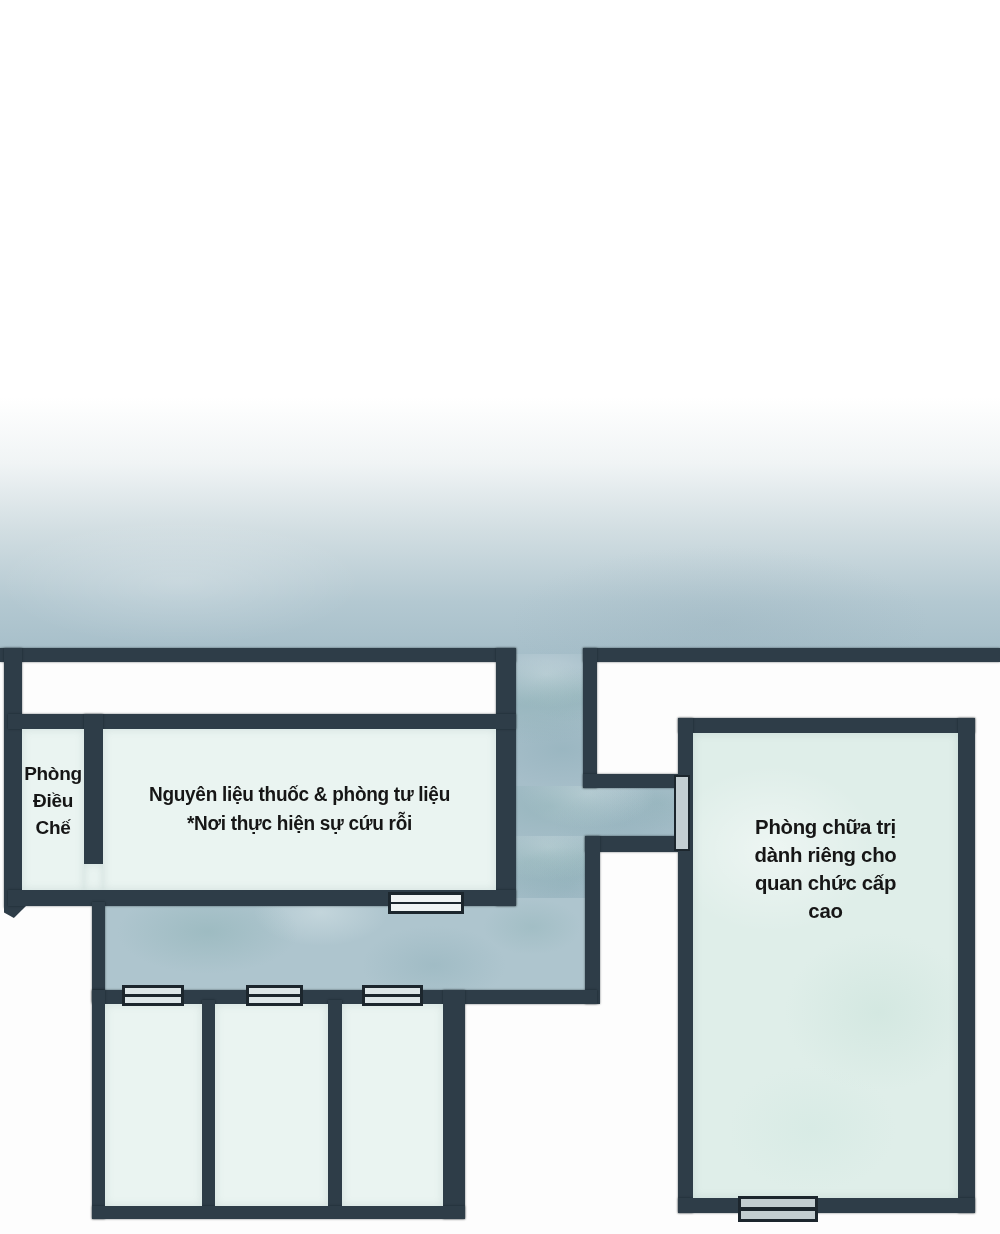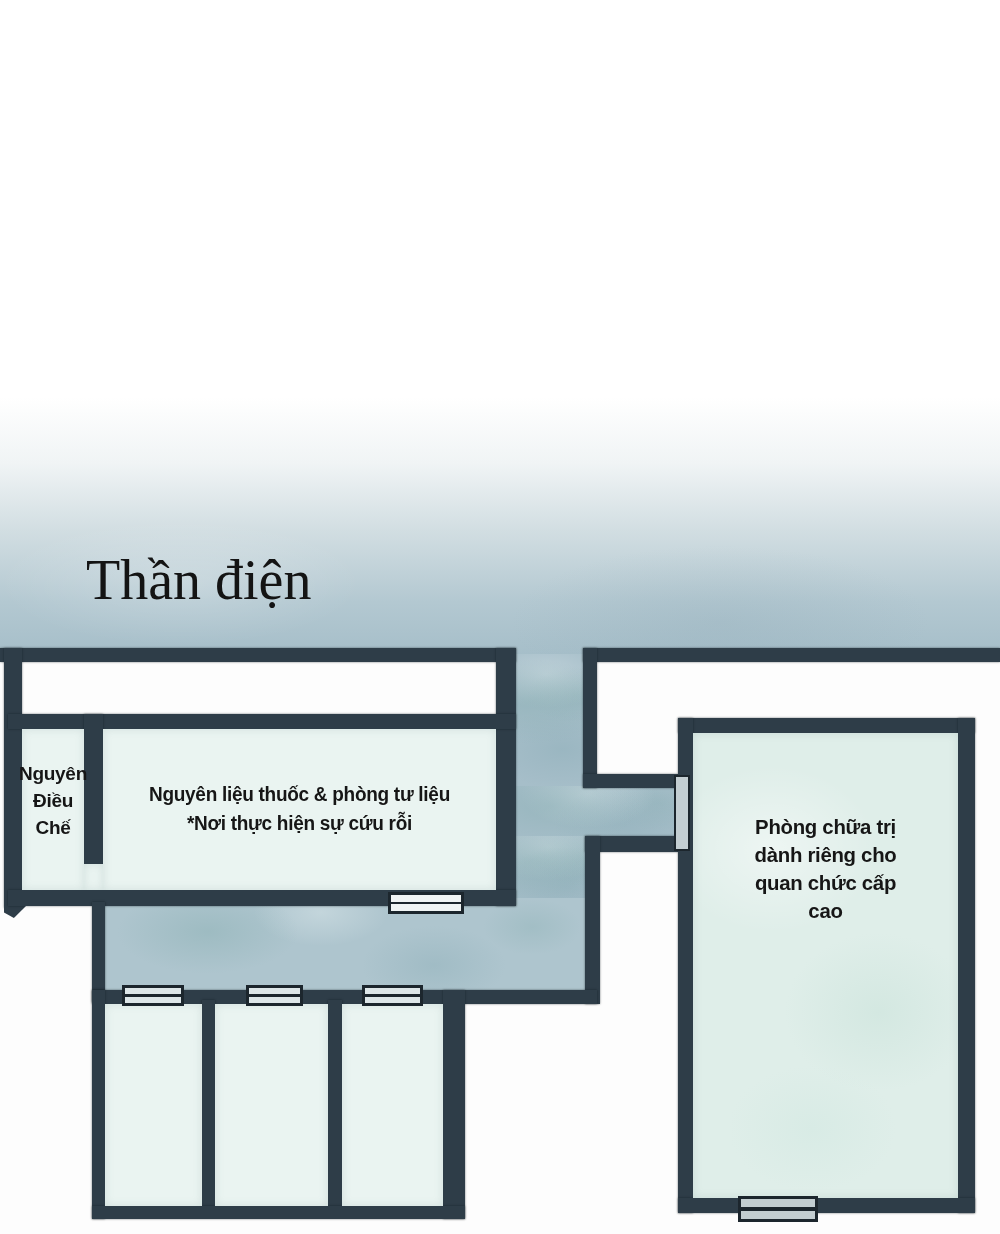--- a/index.html
+++ b/index.html
@@ -51,21 +51,20 @@
   .lbl-mat{left:103px;top:780px;width:393px;font-size:20px;line-height:29px;transform:scaleX(.95);}
   .lbl-treat{left:693px;top:813px;width:265px;font-size:21px;line-height:28px;transform:scaleX(.97);}
 </style>
 </head>
 <body>
 
 <div class="canvas">
 
   <div class="abs sky"></div>
 
-  <div class="abs page-title">Thần điện</div>
 
   <div class="abs blue mottle" style="left:514px;top:654px;width:71px;height:136px;"></div>
   <div class="abs blue mottle" style="left:514px;top:786px;width:164px;height:56px;"></div>
   <div class="abs blue mottle" style="left:514px;top:836px;width:77px;height:72px;"></div>
   <div class="abs blue courtyard mottle" style="left:100px;top:898px;width:491px;height:96px;"></div>
 
   <div class="abs wall" style="left:0;top:648px;width:516px;height:14px;"></div>
   <div class="abs wall" style="left:583px;top:648px;width:417px;height:14px;"></div>
   <div class="abs wall" style="left:4px;top:648px;width:18px;height:260px;"></div>
   <div class="abs wall-tip" style="left:4px;top:906px;width:22px;height:12px;"></div>
@@ -97,21 +96,21 @@
   <div class="abs fill" style="left:342px;top:1004px;width:101px;height:202px;"></div>
   <div class="abs fill alt" style="left:693px;top:733px;width:265px;height:465px;"></div>
 
   <div class="abs door h light" style="left:388px;top:892px;width:76px;height:22px;"></div>
   <div class="abs door v" style="left:674px;top:775px;width:16px;height:76px;"></div>
   <div class="abs door h" style="left:738px;top:1196px;width:80px;height:26px;"></div>
   <div class="abs door h pale" style="left:122px;top:985px;width:62px;height:21px;"></div>
   <div class="abs door h pale" style="left:246px;top:985px;width:57px;height:21px;"></div>
   <div class="abs door h pale" style="left:362px;top:985px;width:61px;height:21px;"></div>
 
-  <div class="abs room-label lbl-prep">Nguyên
+  <div class="abs room-label lbl-prep">Phòng
 Điều
 Chế</div>
   <div class="abs room-label lbl-mat">Nguyên liệu thuốc &amp; phòng tư liệu
 *Nơi thực hiện sự cứu rỗi</div>
   <div class="abs room-label lbl-treat">Phòng chữa trị
 dành riêng cho
 quan chức cấp
 cao</div>
 
 </div>

